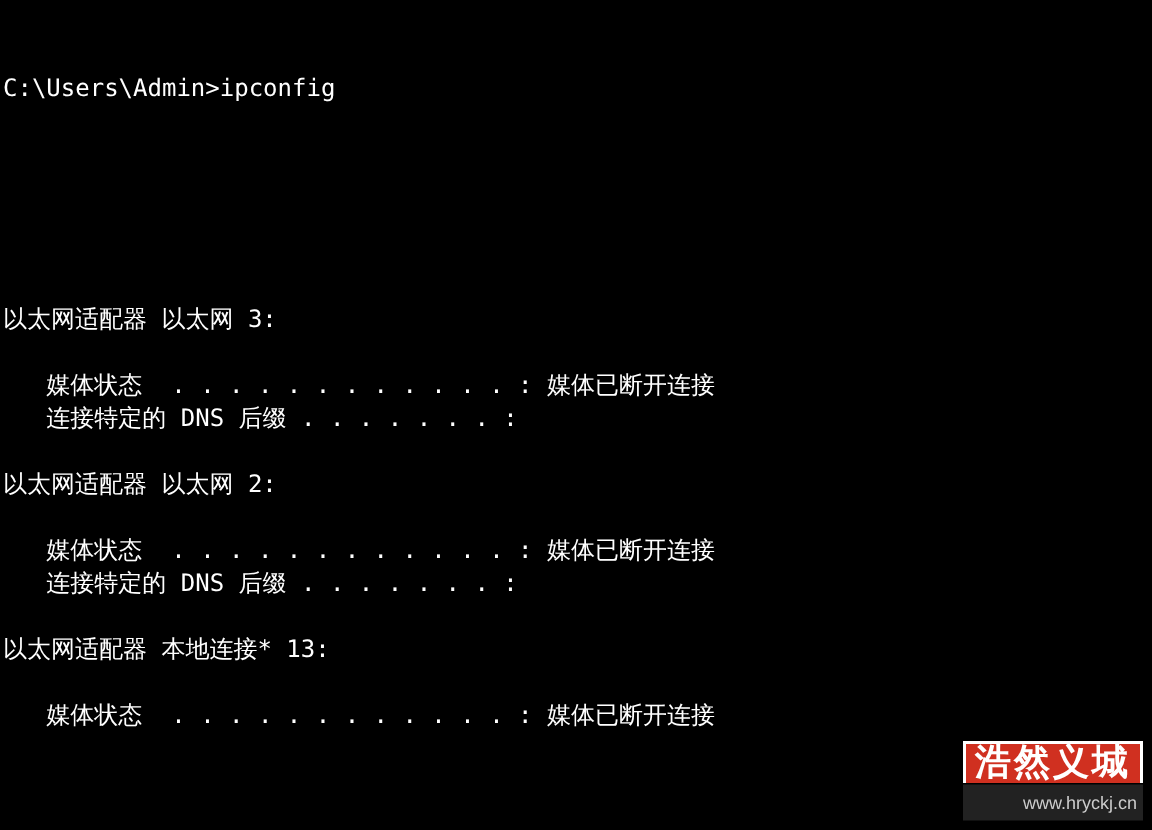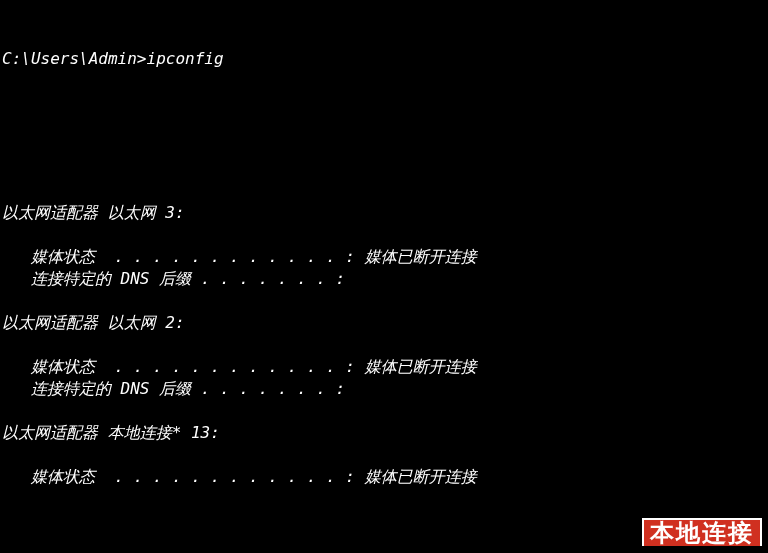--- a/index.html
+++ b/index.html
@@ -11,21 +11,21 @@
     color: #fff;
     font-family: "Consolas", "SimSun", "Microsoft YaHei Mono", monospace;
     font-size: 16px;
     line-height: 22px;
     overflow: hidden;
   }
   .terminal {
     padding: 4px 2px;
     white-space: pre;
   }
-  .row { white-space: pre; font-style: italic; }
+  .row { white-space: pre; }
   .label { display: inline; }
   .value { display: inline; }
   .blank { height: 22px; }
   .watermark {
     position: absolute;
     right: 6px;
     bottom: 6px;
     text-align: right;
     font-family: "SimHei", sans-serif;
     pointer-events: none;
@@ -52,14 +52,15 @@
 </head>
 <body>
 
 <div class="terminal">
   <div class="row"><span>C:\Users\Admin&gt;ipconfig</span></div>
   <div class="blank"></div>
   <div id="adapters"><div class="blank"></div><div class="row">以太网适配器 以太网 3:</div><div class="blank"></div><div class="row"><span class="label">   媒体状态  . . . . . . . . . . . . : </span><span class="value">媒体已断开连接</span></div><div class="row"><span class="label">   连接特定的 DNS 后缀 . . . . . . . : </span><span class="value"></span></div><div class="blank"></div><div class="row">以太网适配器 以太网 2:</div><div class="blank"></div><div class="row"><span class="label">   媒体状态  . . . . . . . . . . . . : </span><span class="value">媒体已断开连接</span></div><div class="row"><span class="label">   连接特定的 DNS 后缀 . . . . . . . : </span><span class="value"></span></div><div class="blank"></div><div class="row">以太网适配器 本地连接* 13:</div><div class="blank"></div><div class="row"><span class="label">   媒体状态  . . . . . . . . . . . . : </span><span class="value">媒体已断开连接</span></div></div>
 </div>
 
 <div class="watermark">
-  <span class="big">本地连接</span>
+  <span class="big">浩然义城</span>
+  <span class="url">www.hryckj.cn</span>
 </div>
 
 </body></html>

